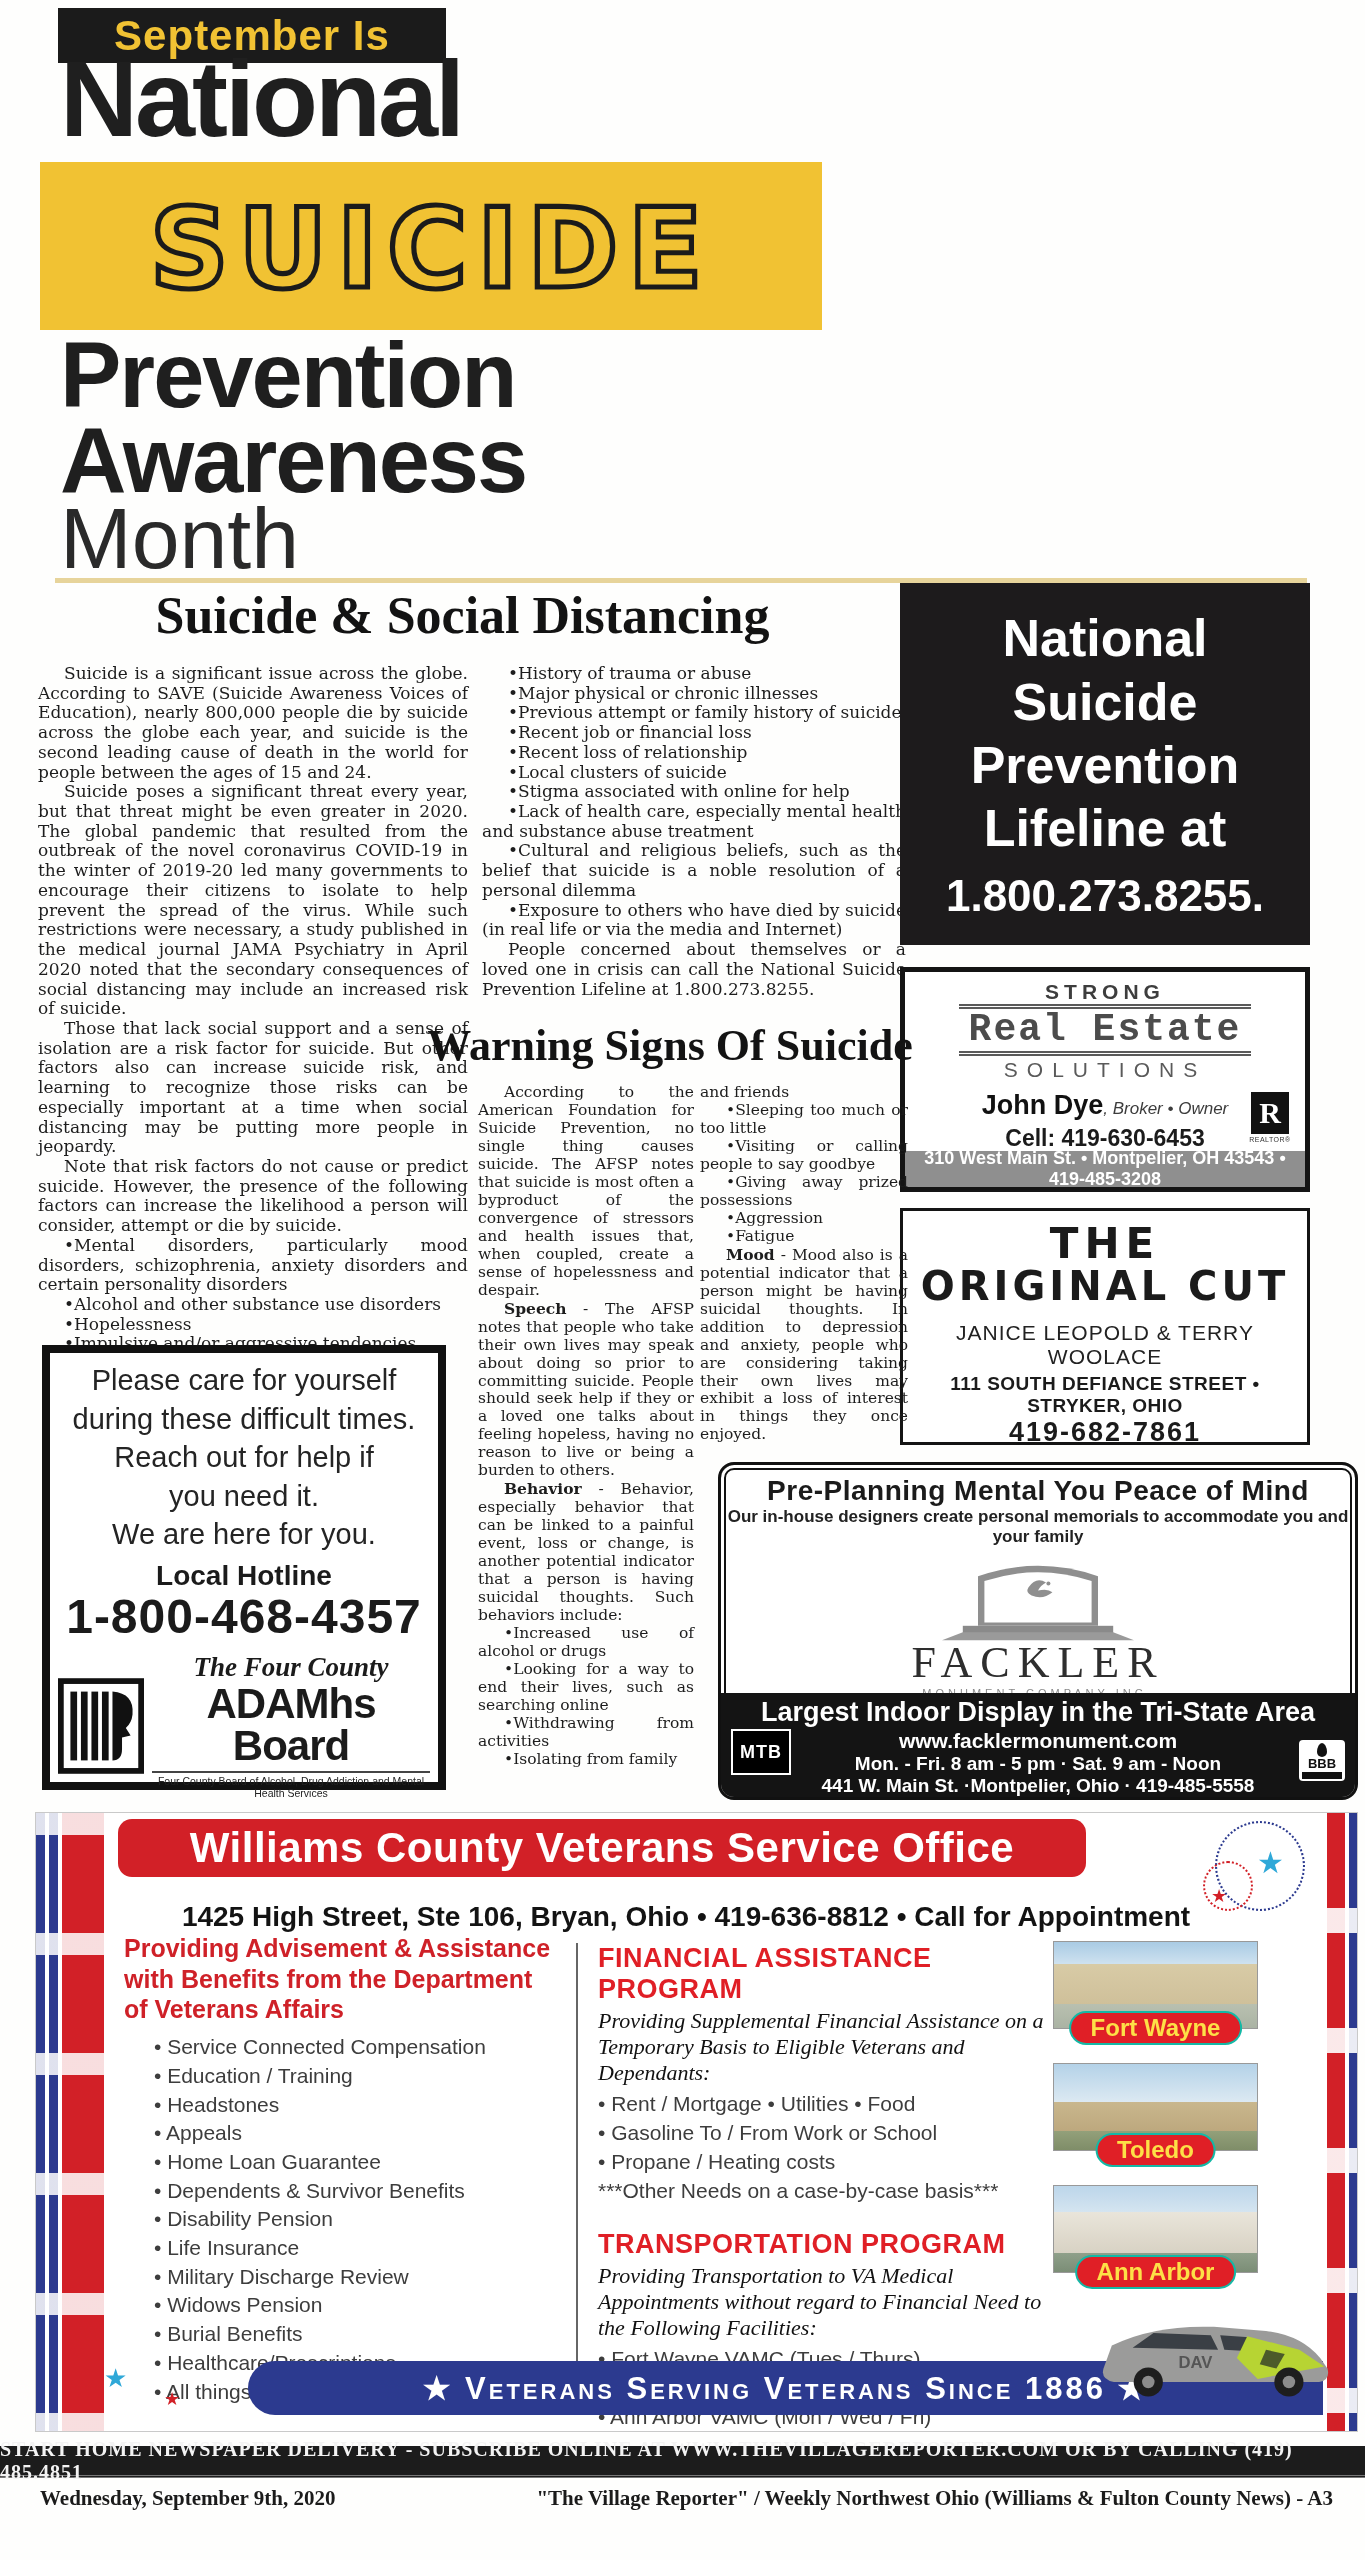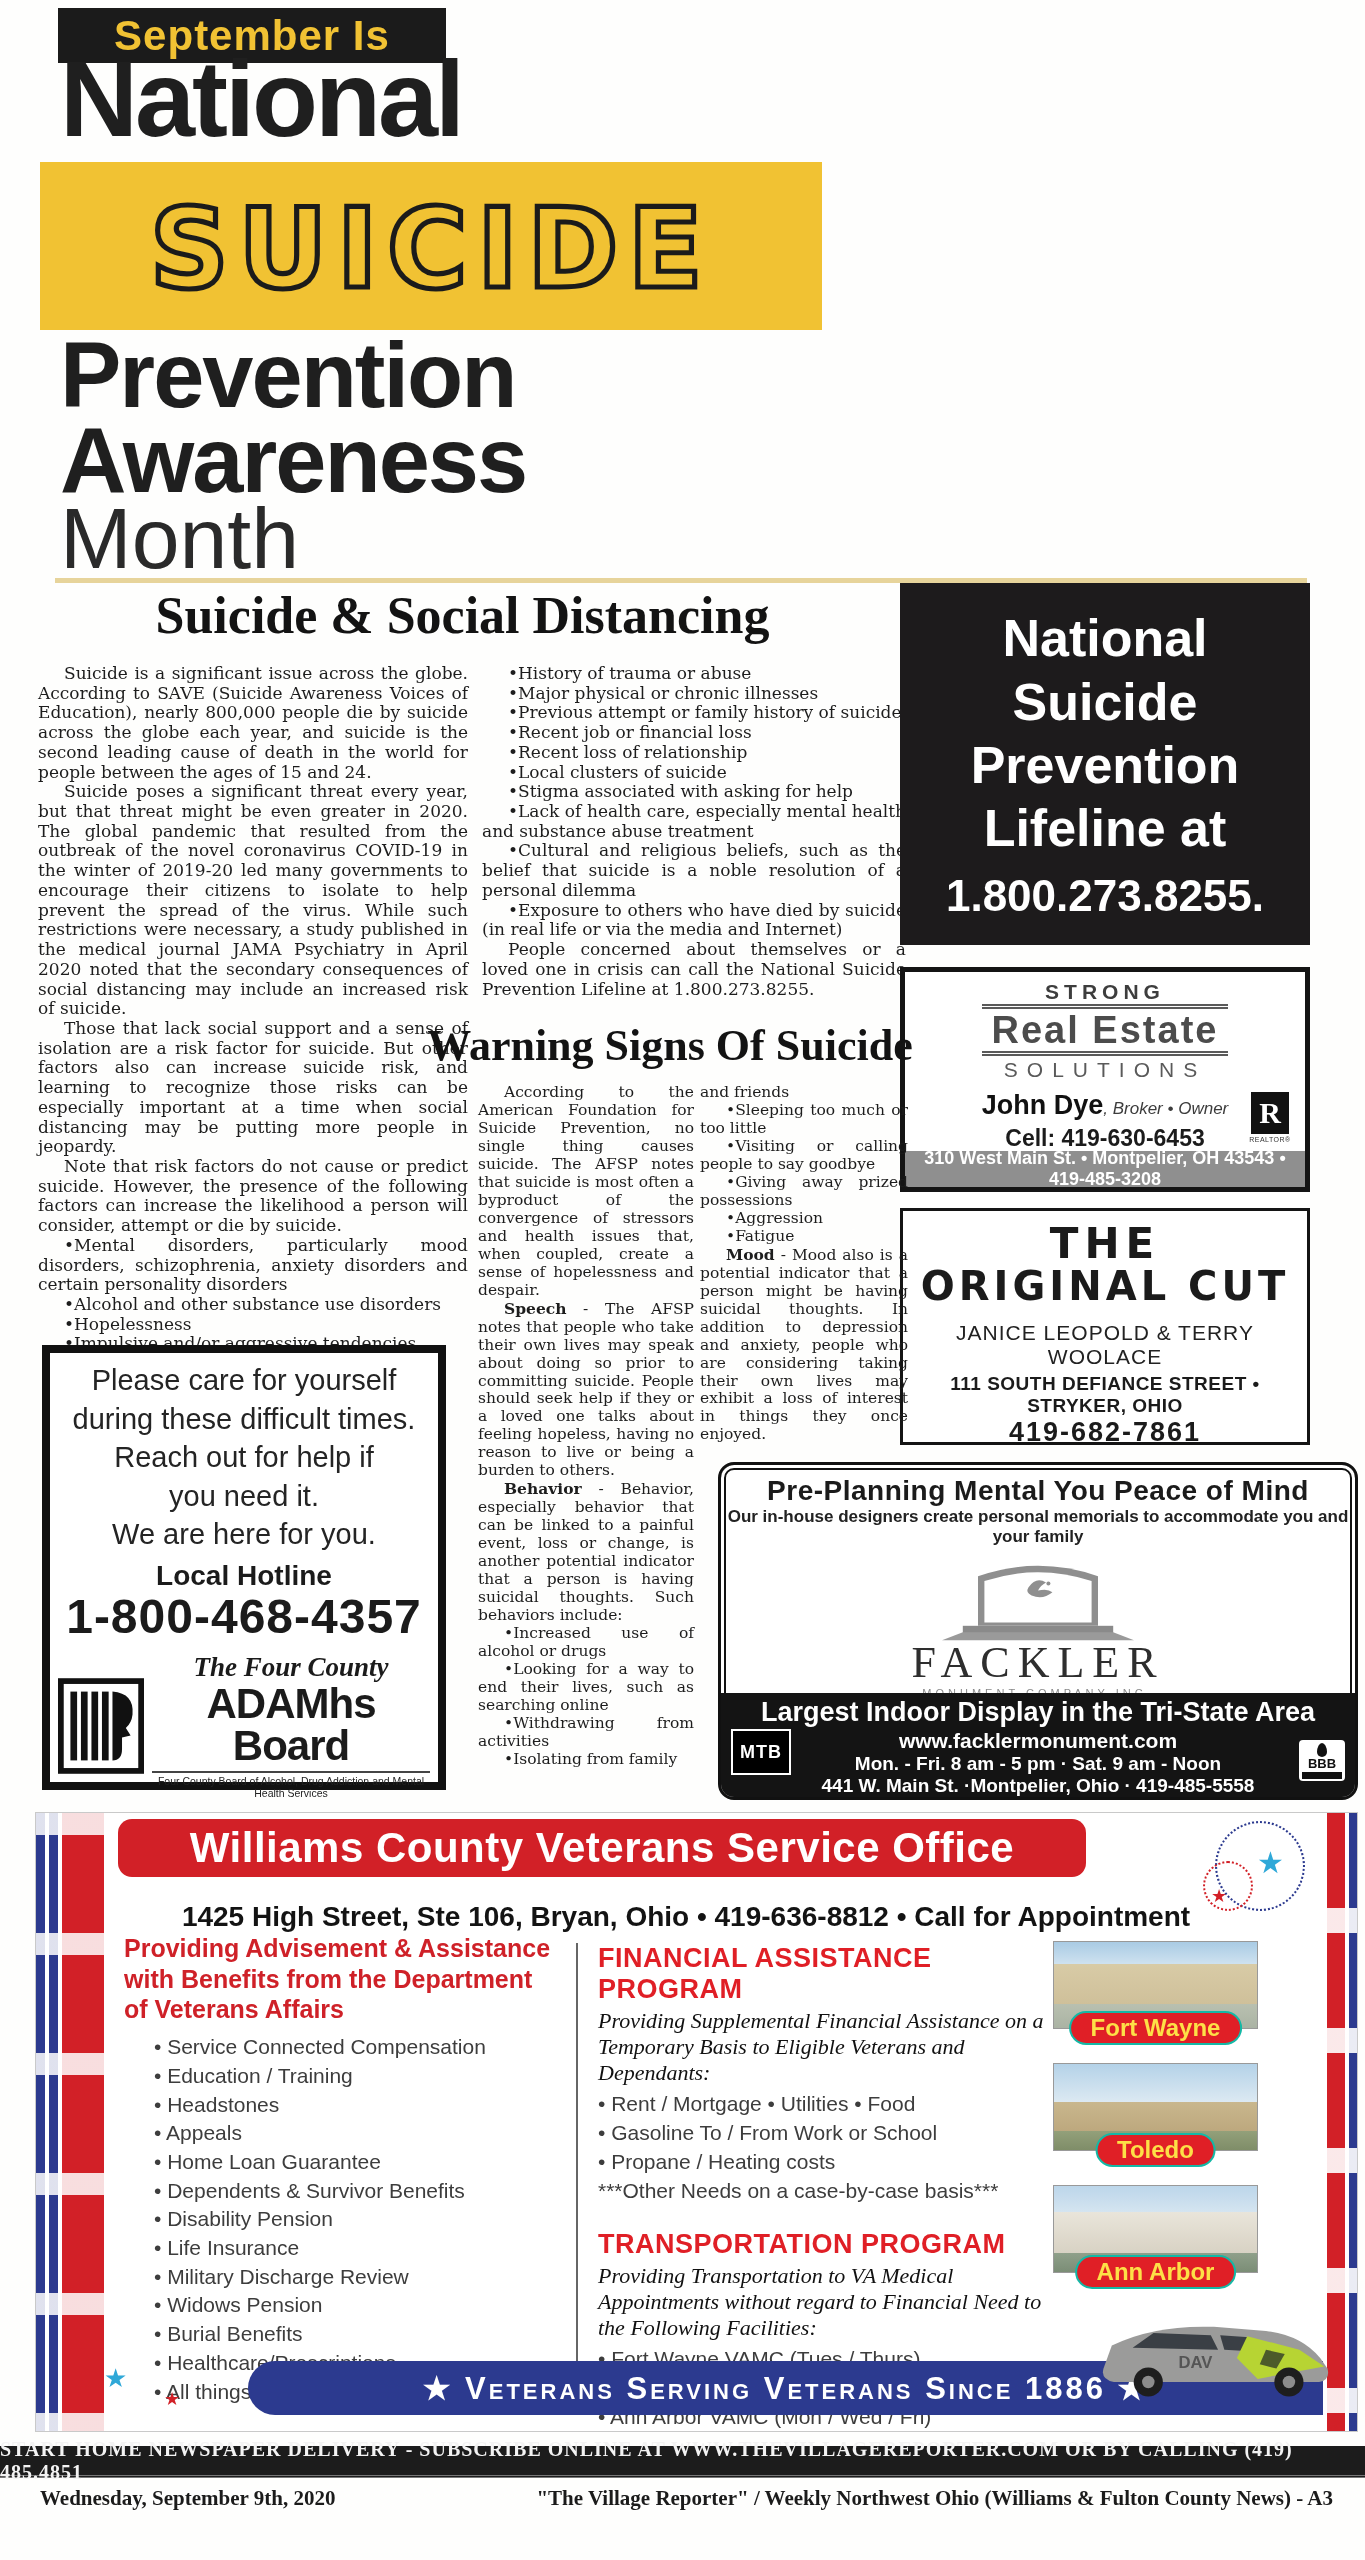--- a/index.html
+++ b/index.html
@@ -41,21 +41,21 @@
   
   .lifeline{left:900px;top:583px;width:410px;height:362px;background:#1d1b1c;
             display:flex;flex-direction:column;align-items:center;justify-content:center;}
   .l-line{color:#fff;font-weight:bold;font-size:52px;line-height:1.22;}
   .l-phone{color:#fff;font-weight:bold;font-size:44px;margin-top:10px;}
 
   
   .strong-ad{left:900px;top:967px;width:410px;height:225px;background:#fff;
              border:5px solid #141414;box-sizing:border-box;text-align:center;}
   .s-kicker{margin-top:8px;font-size:21px;font-weight:bold;letter-spacing:5px;color:#3d3d3d;}
-  .s-logo{display:inline-block;font-family:Liberation Sans, sans-serif;font-size:38px;font-weight:bold;
+  .s-logo{display:inline-block;font-family:Liberation Mono, monospace;font-size:38px;font-weight:bold;
           color:#4c4c4c;letter-spacing:2px;line-height:1;padding:2px 10px;
           border-top:5px double #5a5a5a;border-bottom:5px double #5a5a5a;}
   .s-solutions{font-size:21px;letter-spacing:9px;color:#5a5a5a;margin-top:2px;}
   .s-agent{margin-top:8px;font-size:27px;font-weight:bold;color:#111;}
   .s-agent i{font-size:17px;font-weight:normal;color:#3c3c3c;}
   .s-cell{font-size:23px;font-weight:bold;margin-top:4px;}
   .s-email{font-size:22px;color:#2e2e2e;margin-top:1px;}
   .s-realtor{position:absolute;right:12px;bottom:44px;width:46px;}
   .r-box{width:38px;height:42px;margin:0 auto;background:#111;color:#fff;display:flex;
          align-items:center;justify-content:center;font-family:"Liberation Serif",serif;
@@ -201,21 +201,21 @@
       </div>
   </div>
   <div class="abs col a1-col2">
     <div>
         <p>•History of trauma or abuse</p>
         <p>•Major physical or chronic illnesses</p>
         <p>•Previous attempt or family history of suicide</p>
         <p>•Recent job or financial loss</p>
         <p>•Recent loss of relationship</p>
         <p>•Local clusters of suicide</p>
-        <p>•Stigma associated with asking for help</p>
+        <p>•Stigma associated with online for help</p>
         <p>•Lack of health care, especially mental health and substance abuse treatment</p>
         <p>•Cultural and religious beliefs, such as the belief that suicide is a noble resolution of a personal dilemma</p>
         <p>•Exposure to others who have died by suicide (in real life or via the media and Internet)</p>
       </div>
     <p>People concerned about themselves or a loved one in crisis can call the National Suicide Prevention Lifeline at 1.800.273.8255.</p>
   </div>
 
   <div class="abs lifeline">
     <div class="l-line">National</div>
     <div class="l-line">Suicide</div>

